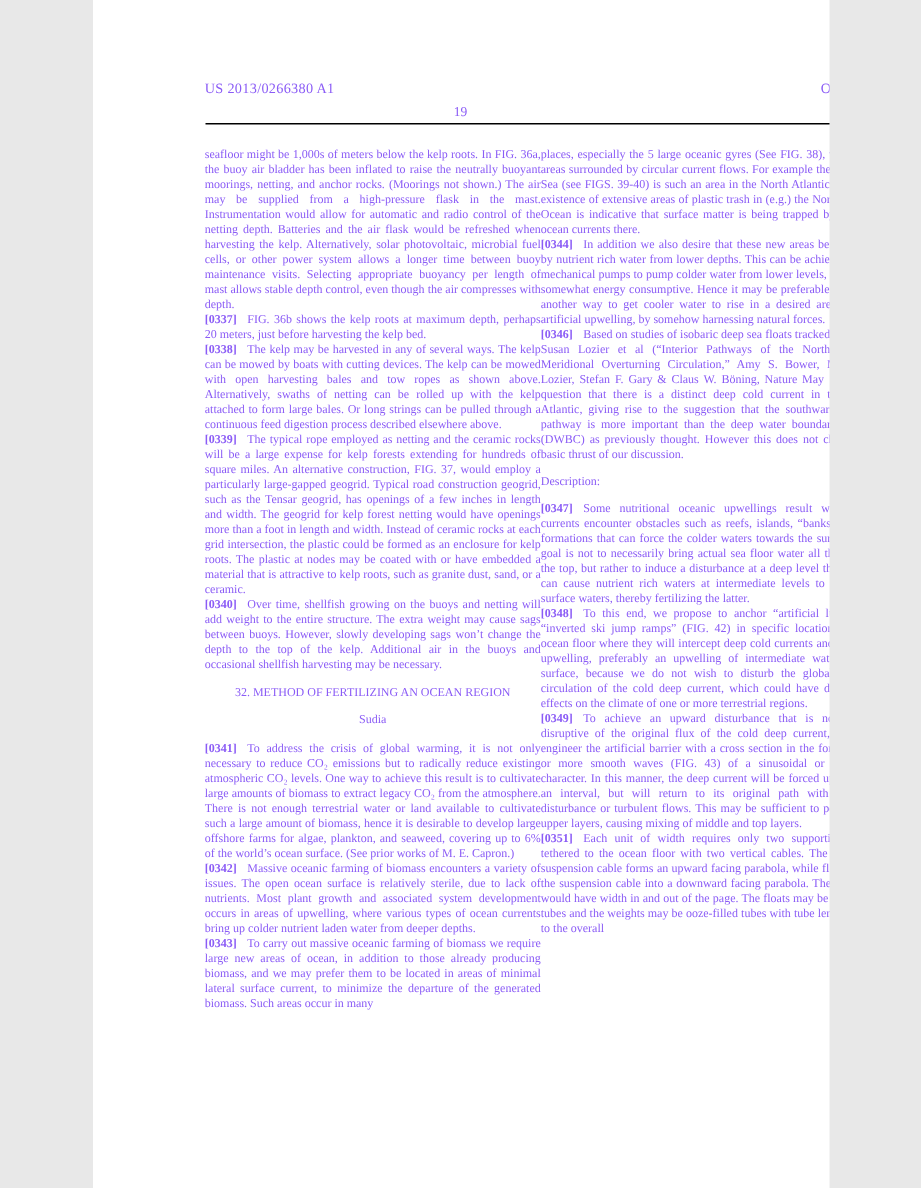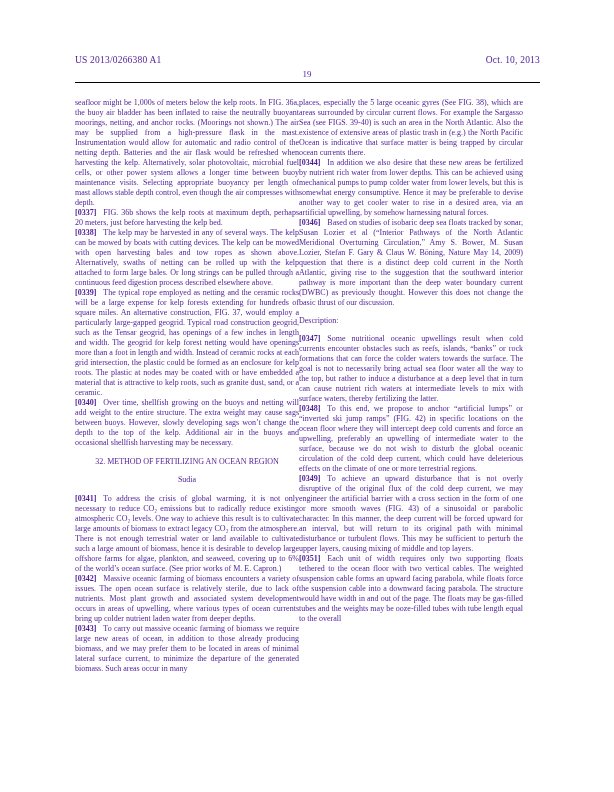--- a/index.html
+++ b/index.html
@@ -1,23 +1,23 @@
 <!DOCTYPE html>
 <html><head>
 <meta charset="utf-8">
 <style>
   html, body { margin:0; padding:0; background:#e8e8e8; }
   .page {
     position:relative;
-    width:614px; height:792px;
+    width:491px; height:792px;
     margin:0 auto;
     background:#ffffff;
     overflow:hidden;
     font-family:"Liberation Serif", "DejaVu Serif", serif;
-    color:#4c1d95;
+    color:#8b5cf6;
     -webkit-font-smoothing:antialiased;
   }
   .header {
     position:absolute; top:55px; left:75px; width:465px;
     display:flex; justify-content:space-between;
     font-size:9.5px; letter-spacing:0.2px;
   }
   .page-no {
     position:absolute; top:69px; left:0; width:100%;
     text-align:center; font-size:9px;

